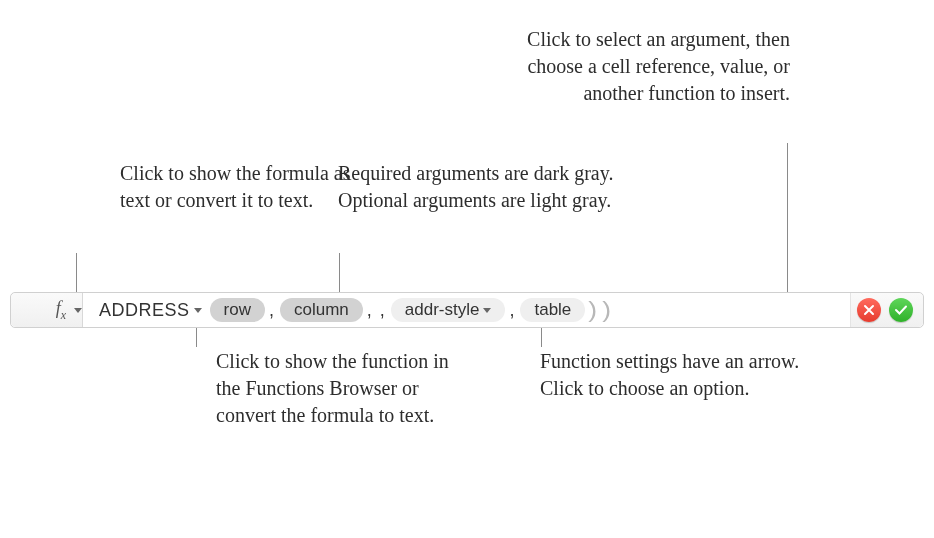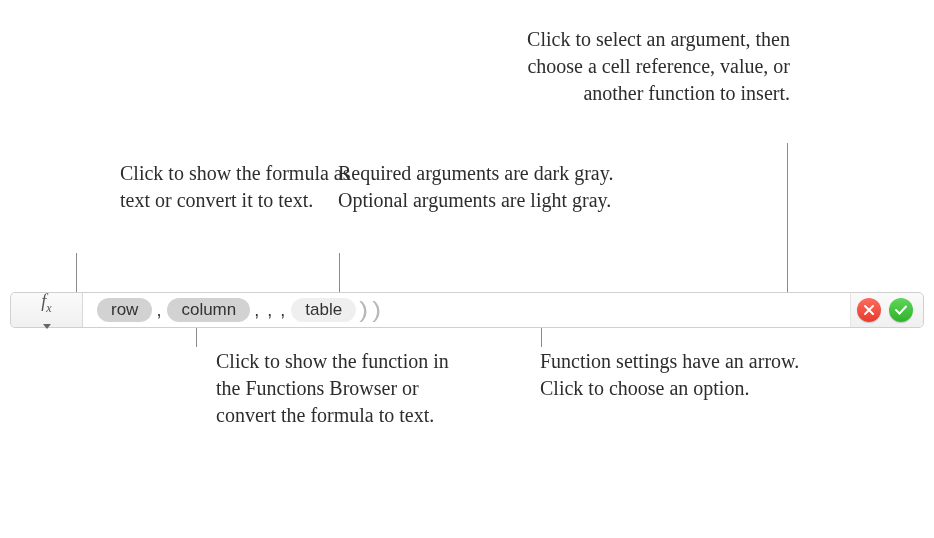--- a/index.html
+++ b/index.html
@@ -36,30 +36,29 @@
     border-radius: 5px;
     display: flex;
     align-items: center;
     box-shadow: inset 0 1px 0 rgba(0,0,0,0.02);
   }
   .fx-cell {
     width: 72px;
     height: 100%;
     display: flex;
     align-items: center;
-    justify-content: center;
+    justify-content: flex-end;
     border-right: 1px solid #d8d8d8;
     gap: 8px;
     color: #555;
     font-style: italic;
     font-family: Georgia, "Times New Roman", serif;
     background: linear-gradient(#fafafa,#f0f0f0);
     border-top-left-radius: 5px;
     border-bottom-left-radius: 5px;
-    flex-direction: column;
   }
   .fx-label { font-size: 18px; }
   .fx-label sub { font-size: 12px; font-style: italic; }
   .chev {
     width: 0; height: 0;
     border-left: 4px solid transparent;
     border-right: 4px solid transparent;
     border-top: 5px solid #666;
   }
   .tokens {
@@ -158,33 +157,41 @@
 
   <div class="fx-cell">
     <span class="fx-label">
       <span>f</span><sub>x</sub>
     </span>
     <span class="chev"></span>
   </div>
 
   <div class="tokens">
 
+    <span class="fn-token">
+      <span>ADDRESS</span>
+      <span class="chev"></span>
+    </span>
 
     <span class="pill required">
       <span>row</span>
     </span>
     <span class="comma">,</span>
 
     <span class="pill required">
       <span>column</span>
     </span>
     <span class="comma">,</span>
 
     <span class="comma">,</span>
 
+    <span class="pill optional">
+      <span>addr-style</span>
+      <span class="chev"></span>
+    </span>
     <span class="comma">,</span>
 
     <span class="pill optional">
       <span>table</span>
     </span>
 
     <span class="paren-close">
         <span class="inner">)</span>
       </span>
     <span class="paren-close">

